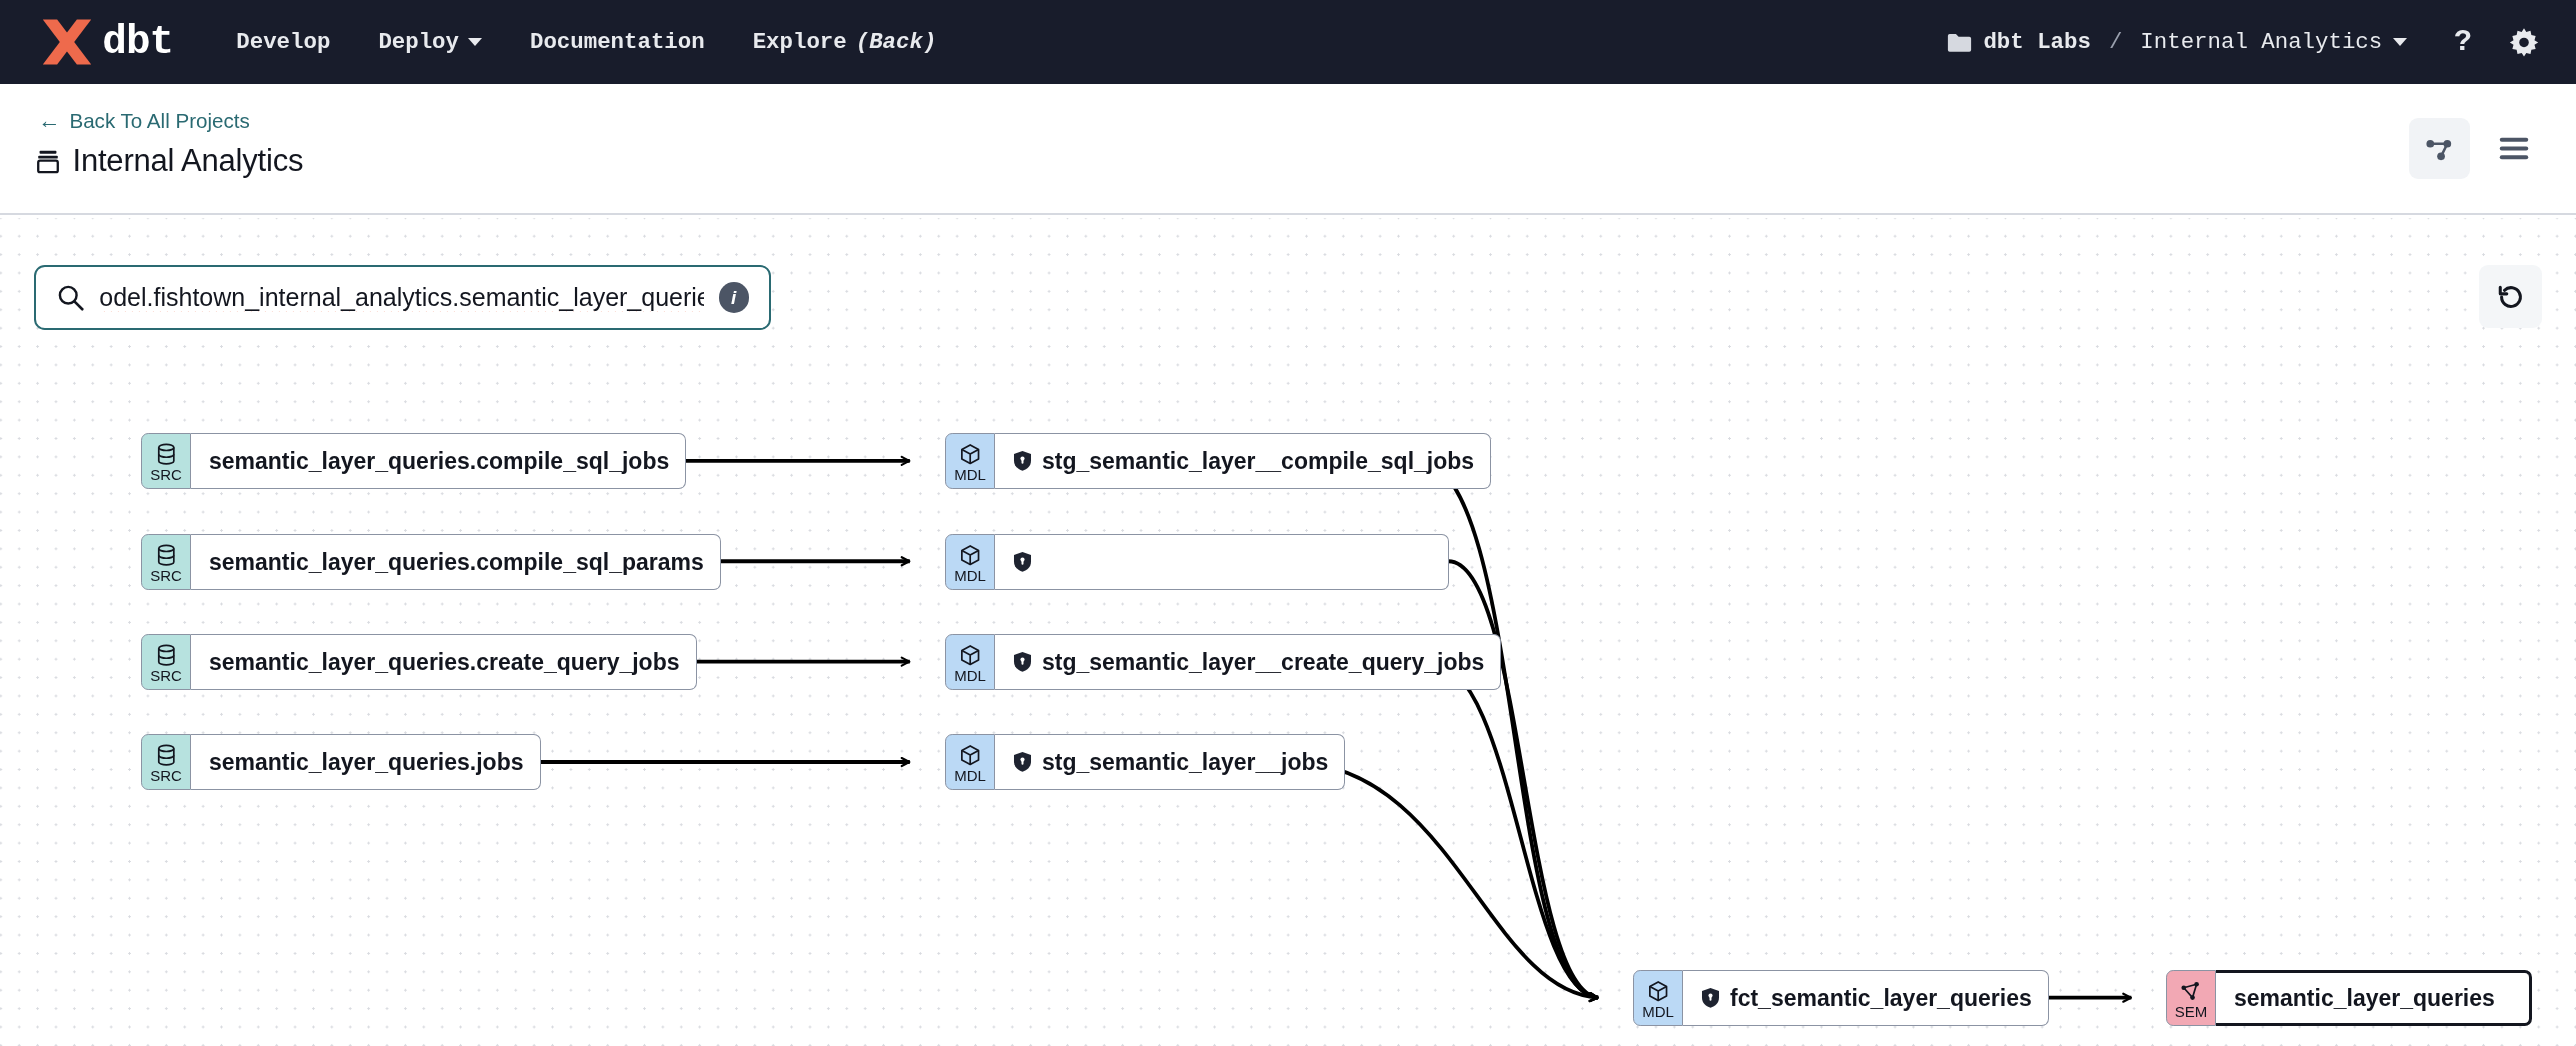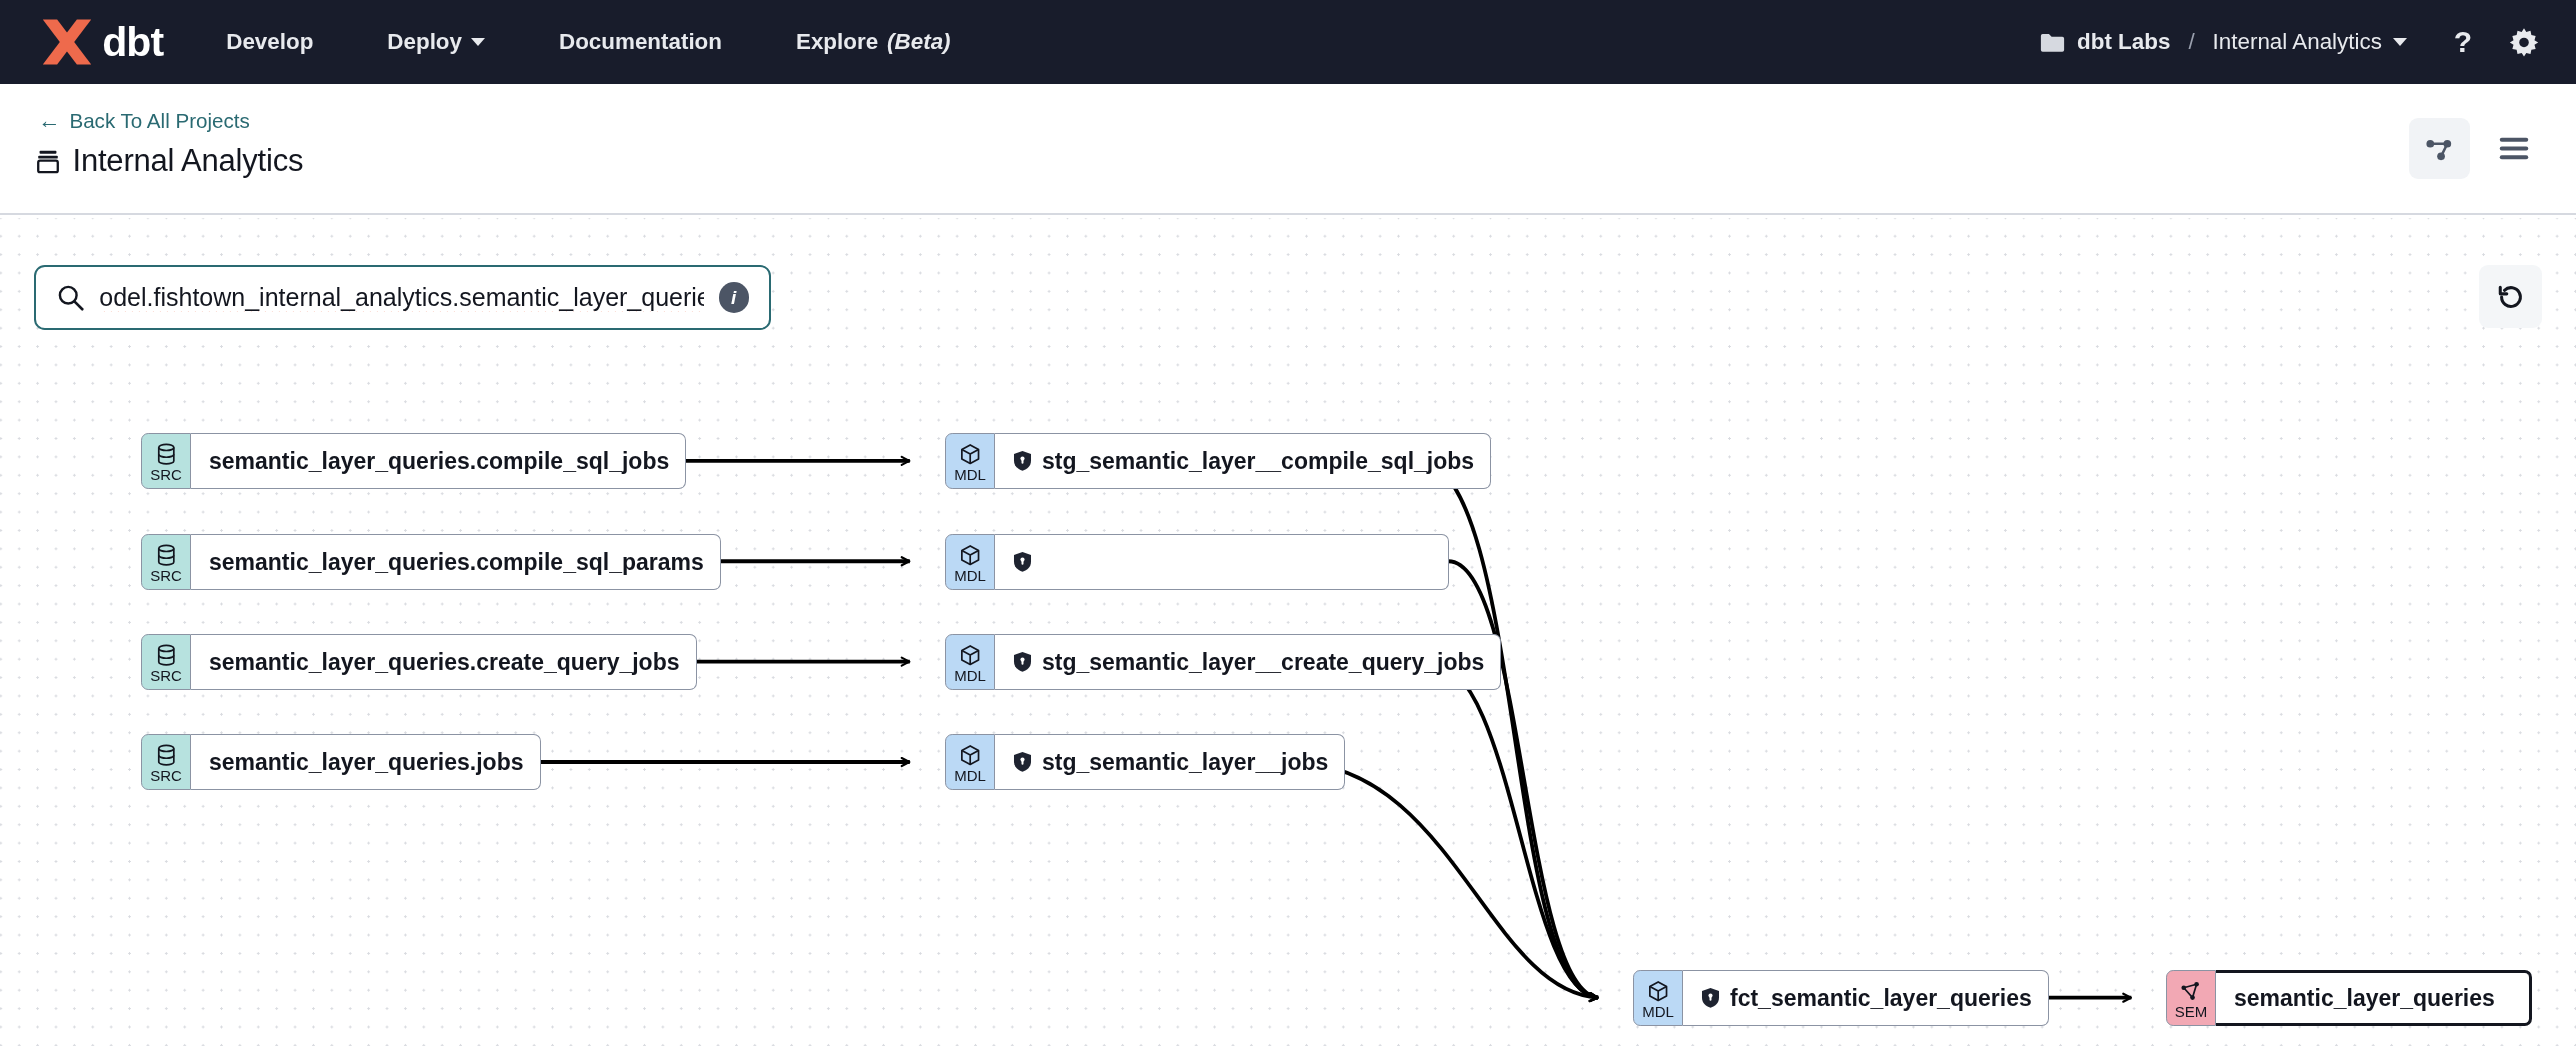--- a/index.html
+++ b/index.html
@@ -8,32 +8,32 @@
     font-family: "Liberation Sans", sans-serif;
     background: #ffffff;
     overflow: hidden;
   }
 
   
   .topnav {
     position: absolute; top: 0; left: 0;
     width: 2576px; height: 84px;
     background: #181C2B;
-    display: flex; align-items: center;
+    display: flex; align-items: center; font-family: Liberation Mono, monospace;
   }
   .logo-wrap {
     display: flex; align-items: center;
     margin-left: 39px; margin-right: 16px;
   }
   .logo-mark { width: 56px; height: 52px; display: block; }
   .logo-word {
     color: #ffffff; font-size: 41px; font-weight: bold;
     letter-spacing: -0.9px; margin-left: 7.2px; line-height: 1;
   }
-  .nav-links { display: flex; align-items: center; margin-left: 47px; gap: 74px; }
+  .nav-links { display: flex; align-items: center; margin-left: 47px; gap: 48px; }
   .nav-link {
     color: #E8EAEE; font-size: 22.4px; font-weight: bold;
     display: flex; align-items: center; gap: 9px;
     cursor: pointer; white-space: nowrap;
   }
   .nav-link .beta { font-style: italic; font-weight: bold; }
   .chev-d { width: 0; height: 0; border-left: 7.2px solid transparent;
             border-right: 7.2px solid transparent; border-top: 8px solid #E8EAEE; }
   .nav-right {
     margin-left: auto; margin-right: 36px;
@@ -191,21 +191,21 @@
     </div>
     <div class="nav-link">
       <span>Deploy</span>
       <span class="chev-d"></span>
     </div>
     <div class="nav-link">
       <span>Documentation</span>
     </div>
     <div class="nav-link">
       <span>Explore</span>
-      <span class="beta">(Beta)</span>
+      <span class="beta">(Back)</span>
     </div>
   </div>
 
   <div class="nav-right">
     <div class="org-crumb">
       <svg class="folder-ico" viewBox="0 0 28 22">
         <path d="M1 4a2 2 0 012-2h7l3 3h12a2 2 0 012 2v13a2 2 0 01-2 2H3a2 2 0 01-2-2z" fill="#D6D9E0"></path>
       </svg>
       <span>dbt Labs</span>
     </div>

